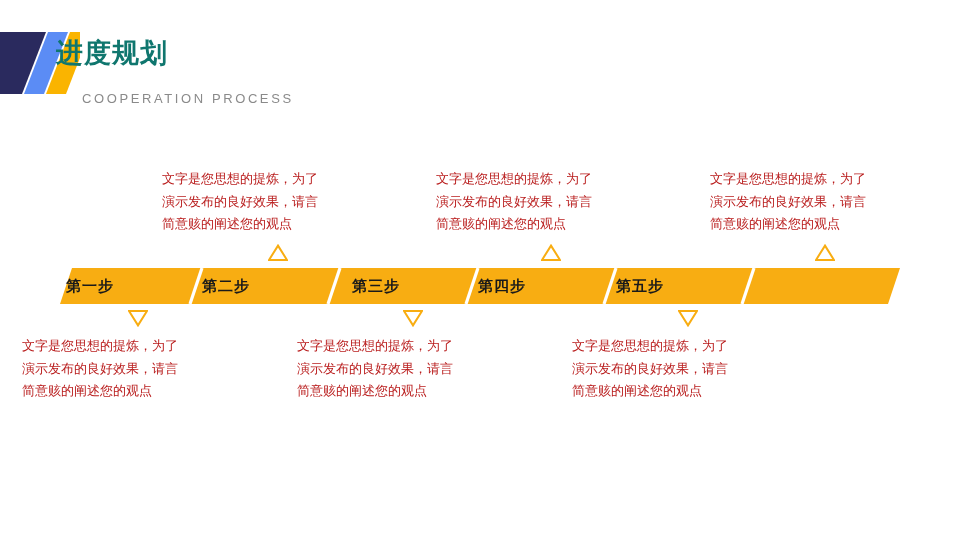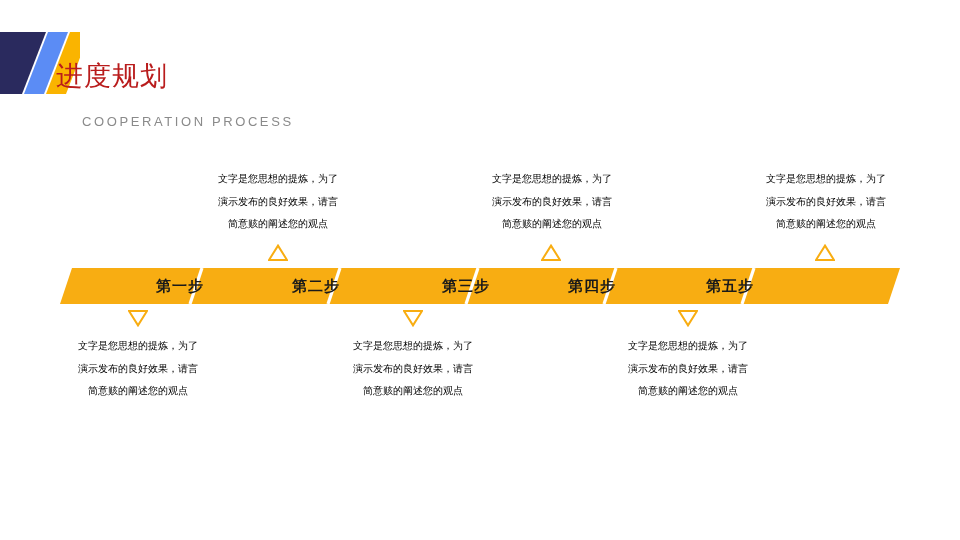--- a/index.html
+++ b/index.html
@@ -30,26 +30,25 @@
     width: 80px;
     height: 62px;
   }
   #title-block {
     position: absolute;
     left: 56px;
     top: 36px;
   }
   #page-title {
     font-size: 27px;
-    font-weight: normal;
-    color: #b91c1c;
+    font-weight: bold;
+    color: #0f766e;
     letter-spacing: 1px;
     line-height: 34px;
     white-space: nowrap;
-    margin-top: 23px;
   }
   #page-subtitle {
     font-size: 13px;
     color: #8a8a8a;
     letter-spacing: 2.6px;
     line-height: 20px;
     margin-top: 19px;
     margin-left: 26px;
     white-space: nowrap;
   }
@@ -71,36 +70,36 @@
     height: 36px;
   }
   #band-svg {
     display: block;
   }
   .step-label {
     position: absolute;
     top: 0;
     height: 46px;
     line-height: 36px;
-    text-align: right;
+    text-align: left;
     font-size: 15px;
     font-weight: bold;
     color: #1a1a1a;
     letter-spacing: 1px;
     white-space: nowrap;
   }
 
   
   .callout {
     position: absolute;
     width: 232px;
-    font-size: 10px;
+    font-size: 13px;
     line-height: 22.5px;
-    color: #000000;
-    text-align: center;
+    color: #b91c1c;
+    text-align: left;
   }
   .callout-line {
     display: block;
     white-space: nowrap;
   }
   .callout-top { top: 18px; }
   .callout-bottom { top: 185px; }
 
   
   .tri {

